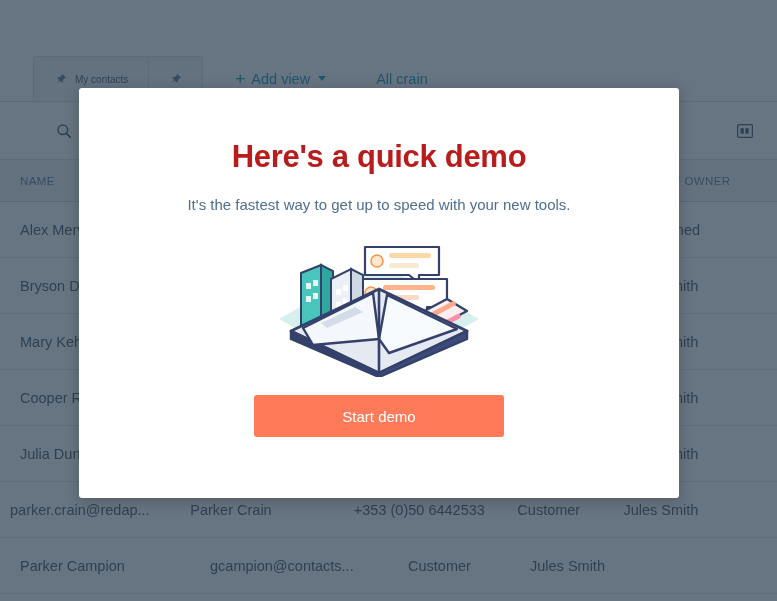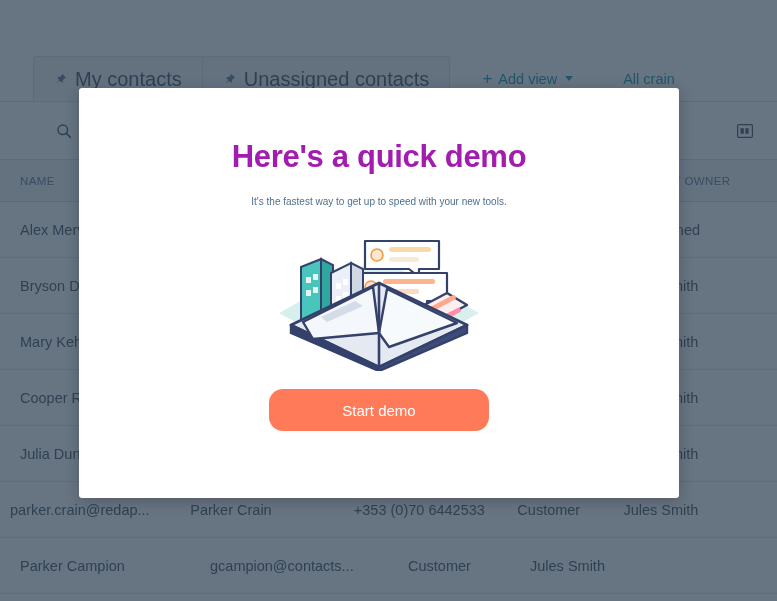--- a/index.html
+++ b/index.html
@@ -36,21 +36,21 @@
     display: flex;
     align-items: stretch;
     border-bottom: 1px solid #d8dde2;
   }
 
   .tab {
     display: flex;
     align-items: center;
     gap: 8px;
     padding: 0 20px;
-    font-size: 20px;
+    font-size: 10px;
     color: #33475b;
     background: #f5f8fa;
     border-left: 1px solid #d8dde2;
     border-right: 1px solid #d8dde2;
     border-top: 1px solid #d8dde2;
     border-top-left-radius: 3px;
     border-top-right-radius: 3px;
     margin-left: -1px;
     white-space: nowrap;
   }
@@ -169,44 +169,44 @@
     box-shadow: 0 3px 14px rgba(0,0,0,0.22);
     display: flex;
     flex-direction: column;
     align-items: center;
     padding-top: 52px;
   }
 
   .modal-title {
     font-size: 31px;
     font-weight: bold;
-    color: #a21caf;
+    color: #b91c1c;
     letter-spacing: -0.3px;
     line-height: 1.1;
   }
 
   .modal-sub {
     margin-top: 22px;
-    font-size: 10px;
+    font-size: 15px;
     color: #4f6f8f;
   }
 
   .illus {
     margin-top: 14px;
     width: 220px;
     height: 150px;
   }
 
   .start-btn {
     margin-top: 18px;
-    width: 220px;
+    width: 250px;
     height: 42px;
     background: #ff7a59;
     border: none;
-    border-radius: 14px;
+    border-radius: 3px;
     color: #ffffff;
     font-family: "Liberation Sans", sans-serif;
     font-size: 15px;
     cursor: pointer;
   }
 </style>
 </head>
 <body>
 
 <div id="app">
@@ -223,21 +223,20 @@
         </span>
         <span>My contacts</span>
       </div>
 
       <div class="tab">
         <span class="pin-icon">
           <svg viewBox="0 0 16 16" width="13" height="13">
             <path d="M10.3 1.2 9.2 2.3l.5.5-3.1 2.4-1.6-.4-1.1 1.1 2.6 2.6L2.9 13l4.5-3.6 2.6 2.6 1.1-1.1-.4-1.6 2.4-3.1.5.5 1.1-1.1z" fill="#516f90"></path>
           </svg>
         </span>
-        <span>Unassigned contacts</span>
       </div>
 
       <div class="viewaction addview">
         <span class="plus-icon">+</span>
         <span>Add view</span>
         <span class="caret-down"></span>
       </div>
 
       <div class="viewaction allviews">
         <span>All crain</span>
@@ -310,21 +309,21 @@
         <div class="cell c-name">Julia Dunn</div>
         <div class="cell c-email">julia.dunn@northw...</div>
         <div class="cell c-phone">+1 303-555-0166</div>
         <div class="cell c-stage">Customer</div>
         <div class="cell c-owner">Jules Smith</div>
       </div>
 
       <div class="trow">
         <div class="cell c-email">parker.crain@redap...</div>
         <div class="cell c-name">Parker Crain</div>
-        <div class="cell c-phone">+353 (0)70 6442533</div>
+        <div class="cell c-phone">+353 (0)50 6442533</div>
         <div class="cell c-stage">Customer</div>
         <div class="cell c-owner">Jules Smith</div>
       </div>
 
       <div class="trow">
         <div class="cell c-name">Parker Campion</div>
         <div class="cell c-email">gcampion@contacts...</div>
         <div class="cell c-stage">Customer</div>
         <div class="cell c-owner">Jules Smith</div>
       </div>

